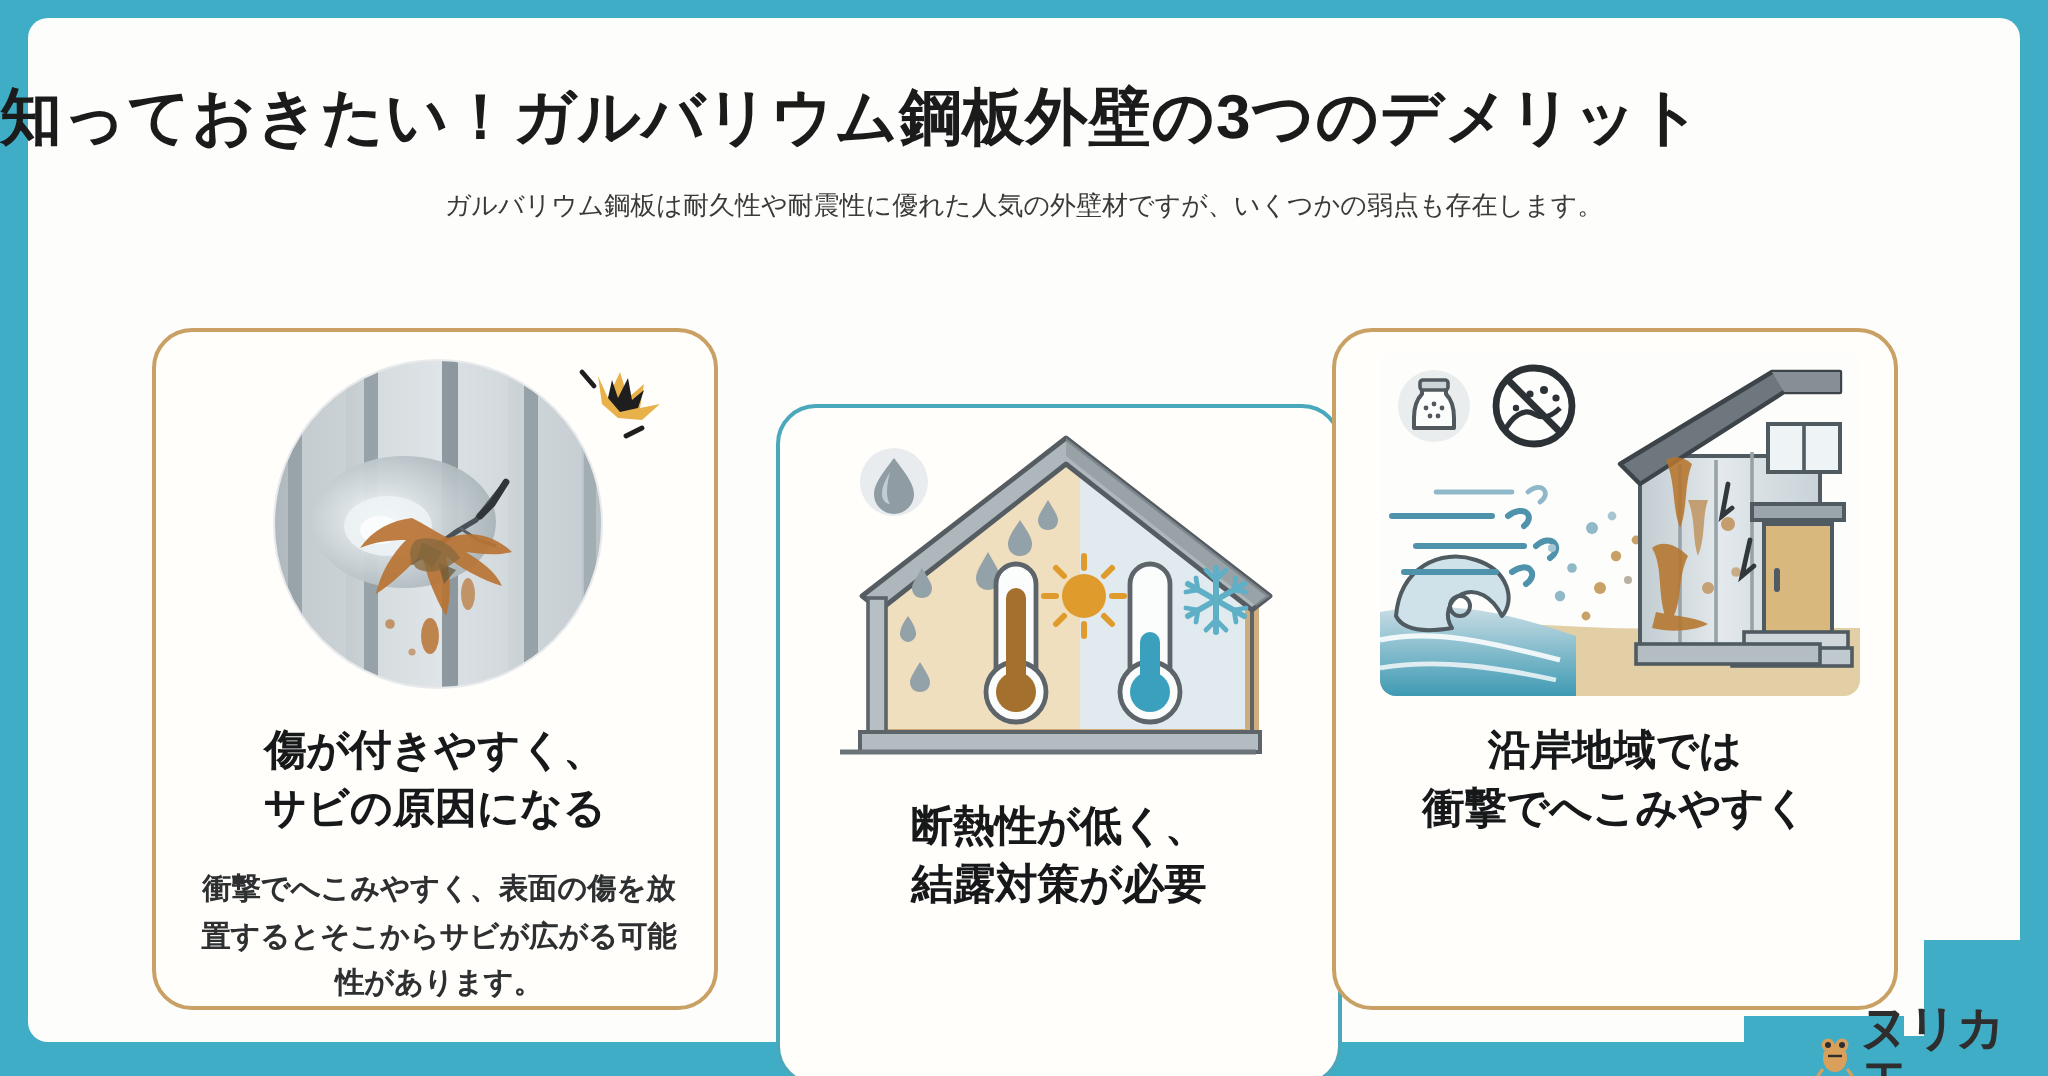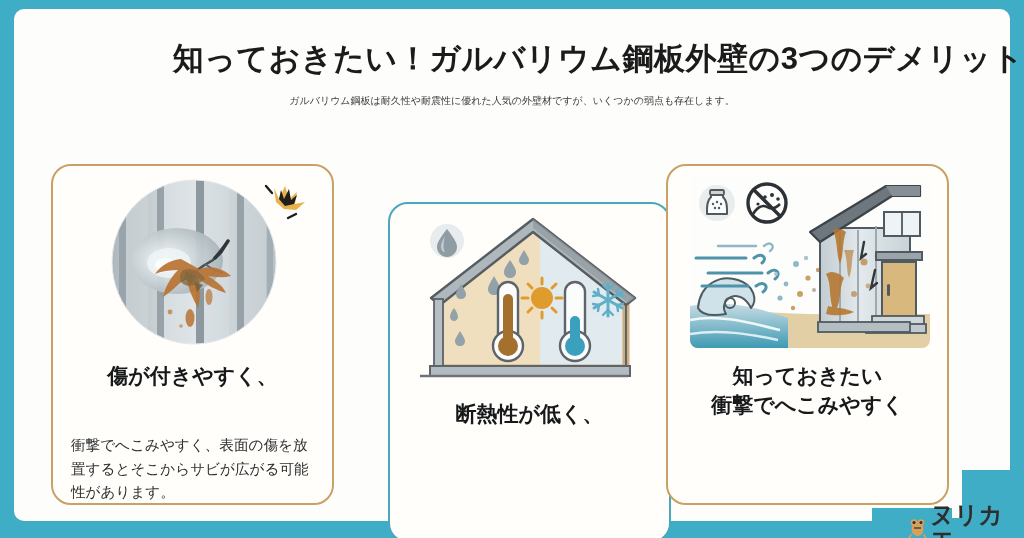--- a/index.html
+++ b/index.html
@@ -21,55 +21,55 @@
   
   .deco{position:absolute;background:#40adc7;}
   .deco-a{left:880px;top:518px;width:144px;height:20px;}
   .deco-b{left:962px;top:470px;width:62px;height:68px;}
   .deco-c{left:872px;top:508px;width:80px;height:18px;}
   .deco-d{left:0px;top:0px;width:14px;height:538px;}
 
   
   .title{
     position:absolute;left:0;top:38px;width:1024px;
-    text-align:right;
+    text-align:left;
     font-size:31px;font-weight:bold;color:#1b1b1b;
     letter-spacing:0.5px;
     white-space:nowrap;
   }
   .subtitle{
     position:absolute;left:0;top:92px;width:1024px;
     text-align:center;
-    font-size:10px;color:#3a3a3a;line-height:1.72;
+    font-size:13px;color:#3a3a3a;line-height:1.72;
     font-weight:500;
   }
   .subtitle div{white-space:nowrap;}
 
   
   .cards{position:absolute;left:0;top:164px;width:1024px;height:345px;}
   .card{
     position:absolute;top:0;width:283px;height:341px;
     background:#fffefb;border-radius:20px;
     box-sizing:border-box;
   }
-  .card.c1{left:51px;border:2px solid #c9a164;}
+  .card.c1{left:76px;border:2px solid #c9a164;}
   .card.c2{left:388px;border:2px solid #4aa8bd;margin-top:38px;}
   .card.c3{left:666px;border:2px solid #c9a164;}
 
   .illus{position:relative;width:100%;height:192px;overflow:hidden;}
   .cardtitle{
     position:absolute;left:0;top:196px;width:100%;
     text-align:center;font-size:21px;font-weight:bold;color:#16181a;
     line-height:1.38;
   }
   .cardtitle span{display:block;white-space:nowrap;}
   .cardbody{
     position:absolute;left:18px;top:268px;width:247px;
     font-size:14.6px;color:#2d2f31;line-height:1.62;
-    font-weight:400;text-align:left;
+    font-weight:700;text-align:center;
   }
 
   
   .logo{
     position:absolute;left:908px;top:503px;
     display:flex;align-items:center;gap:3px;
     z-index:5;
   }
   .logo-mark{width:19px;height:21px;}
   .logo-text{
@@ -158,20 +158,21 @@
           <g>
             <path d="M221 22 L226 33 L232 20 L236 33 L244 26 L242 38 L252 36 L243 44 L231 43 L223 36 Z" fill="#e8b14a"></path>
             <path d="M228 24 L231 33 L236 23 L238 34 L244 29 L241 38 L232 40 L226 33 Z" fill="#1e1e1e"></path>
             <path d="M213 20 L219 27" stroke="#1e1e1e" stroke-width="2.4" stroke-linecap="round"></path>
             <path d="M235 52 L243 48" stroke="#1e1e1e" stroke-width="2.4" stroke-linecap="round"></path>
           </g>
         </svg>
       </div>
       <div class="cardtitle">
         <span>傷が付きやすく、</span>
+        <span>サビの原因になる</span>
       </div>
       <div class="cardbody">衝撃でへこみやすく、表面の傷を放置するとそこからサビが広がる可能性があります。</div>
     </div>
 
     <div class="card c2">
       <div class="illus">
         <svg width="283" height="192" viewBox="0 0 283 192">
           <defs>
             <clipPath id="hs2">
                 <path d="M50 96 L143 24 L236 96 L236 164 L50 164 Z"></path>
@@ -254,20 +255,21 @@
               <line x1="227" y1="91" x2="233" y2="92"></line>
                 <line x1="227" y1="91" x2="228" y2="85"></line>
               <line x1="209" y1="101" x2="203" y2="100"></line>
                 <line x1="209" y1="101" x2="208" y2="107"></line>
             </g>
           </g>
         </svg>
       </div>
       <div class="cardtitle">
         <span>断熱性が低く、</span>
+        <span>結露対策が必要</span>
       </div>
     </div>
 
     <div class="card c3">
       <div class="illus">
         <svg width="283" height="192" viewBox="0 0 283 192">
           <defs>
             <clipPath id="sc3">
                 <rect x="22" y="10" width="240" height="172" rx="8"></rect>
               </clipPath>
@@ -375,21 +377,21 @@
                 <circle cx="104" cy="29" r="2"></circle>
                 <circle cx="110" cy="33" r="1.8"></circle>
                 <circle cx="97" cy="31" r="1.8"></circle>
                 <circle cx="90" cy="38" r="1.6"></circle>
               </g>
             <line x1="86" y1="24" x2="112" y2="50" stroke="#2b3135" stroke-width="3.4" stroke-linecap="round"></line>
           </g>
         </svg>
       </div>
       <div class="cardtitle">
-        <span>知っておきたい</span>
+        <span>沿岸地域では</span>
         <span>衝撃でへこみやすく</span>
       </div>
     </div>
 
   </div>
 
   <div class="logo">
     <span class="logo-mark">
       <svg width="19" height="21" viewBox="0 0 19 21">
         <ellipse cx="9.5" cy="12" rx="6" ry="7" fill="#d8a05a"></ellipse>

